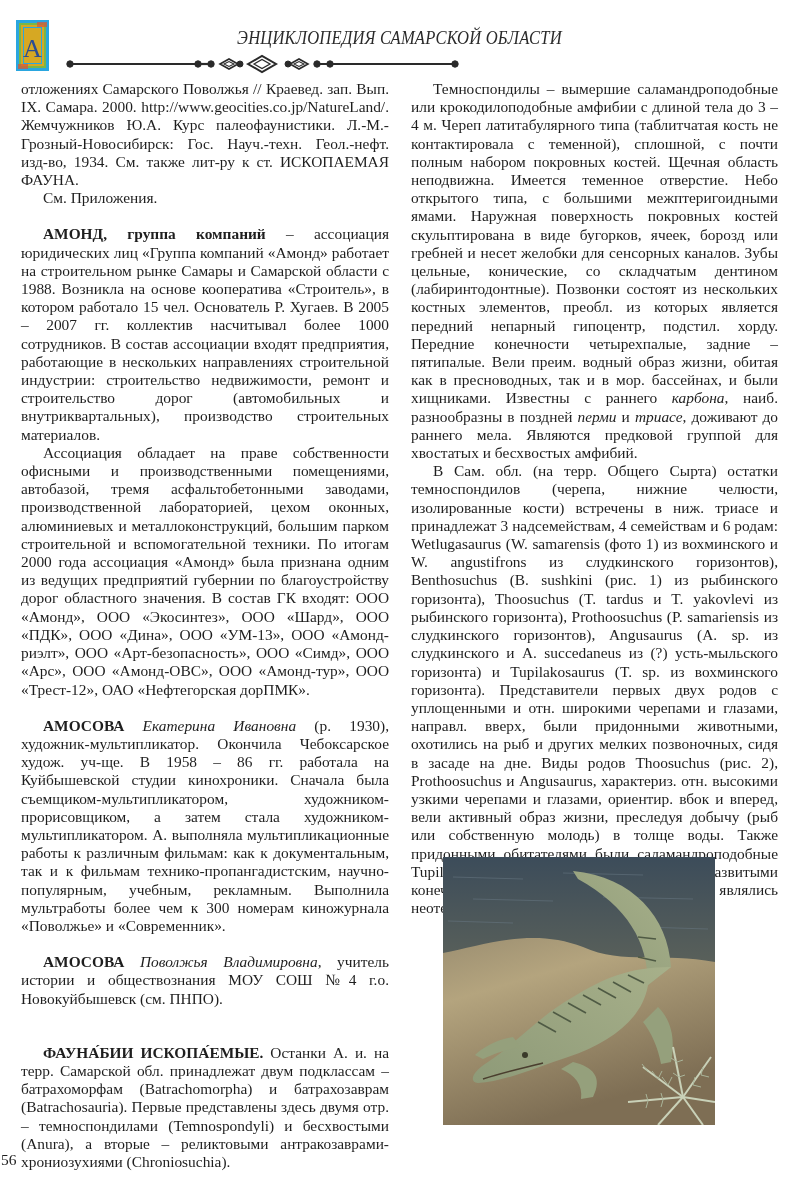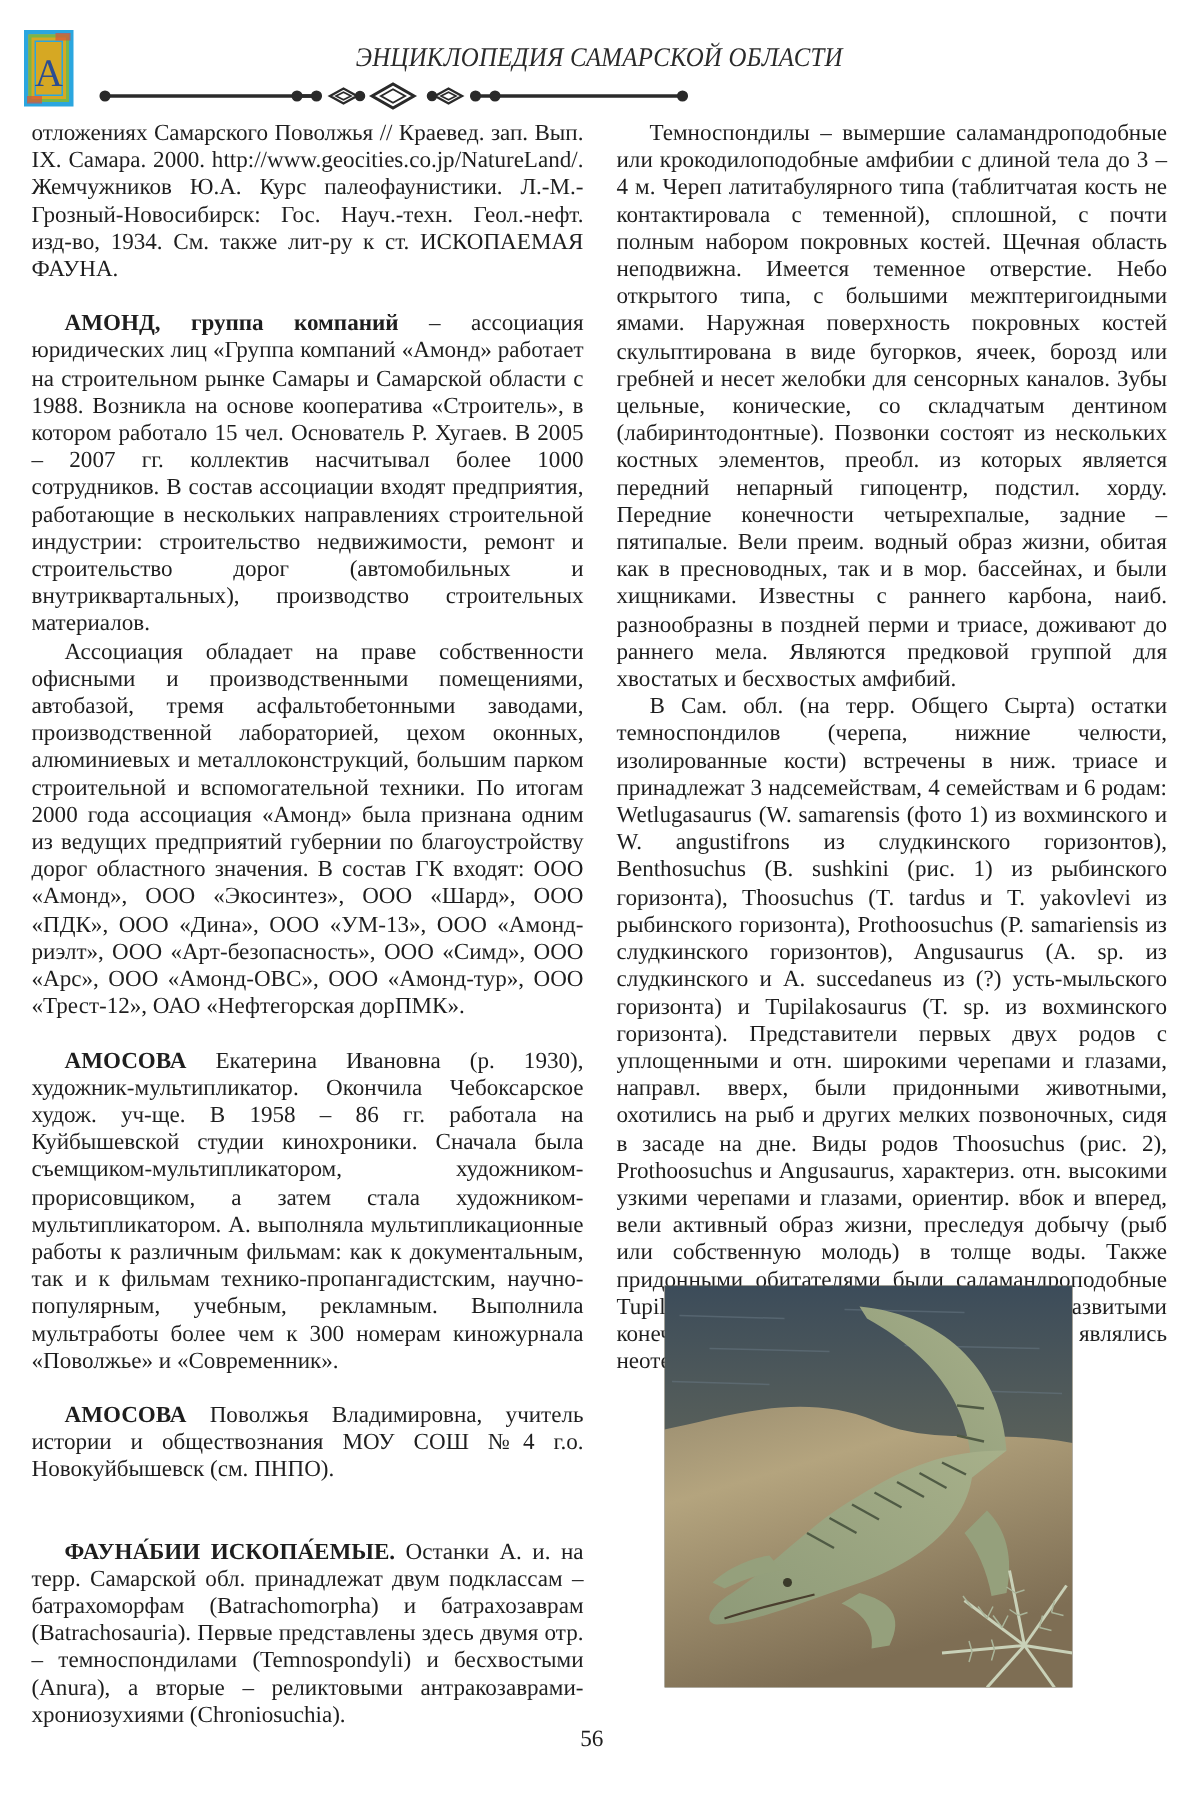--- a/index.html
+++ b/index.html
@@ -27,28 +27,28 @@
 
   
   .col { position: absolute; top: 80px; font-size: 15.4px; line-height: 18.2px;
          text-align: justify; hyphens: manual; }
   .col-left { left: 21px; width: 368px; }
   .col-right { left: 411px; width: 367px; }
   .col p { margin: 0; text-indent: 0; }
   .col p.ind { text-indent: 22px; }
   .col .gap { height: 18px; }
   .b { font-weight: bold; margin-top: 19px; }
-  .i { }
+  .i { font-style: italic; }
 
   
   .figure { position: absolute; left: 443px; top: 857px; width: 272px; height: 268px;
             overflow: hidden; background: #6b6656; }
   .figure svg { display: block; }
 
-  .page-number { position: absolute; left: 0; right: 12px; top: 1151px; text-align: center;
+  .page-number { position: absolute; left: 0; right: 12px; top: 1151px; text-align: left;
                  font-size: 15.5px; padding-left: 0; }
   .page-number span { position: relative; left: 1px; }
 </style>
 </head>
 <body>
 
 <div class="logo">
   <div class="logo-inner">
     <span class="logo-orn-tr"></span>
     <span class="logo-orn-bl"></span>
@@ -78,20 +78,21 @@
     <polygon points="294,11 299,8.5 304,11 299,13.5" fill="none" stroke-width="1.1"></polygon>
     <circle cx="317" cy="11" r="3.2"></circle>
     <circle cx="330" cy="11" r="3.2"></circle>
     <line x1="317" y1="11" x2="455" y2="11" stroke-width="2.2"></line>
     <circle cx="455" cy="11" r="3.2"></circle>
   </g>
 </svg>
 
 <div class="col col-left">
   <p>отложениях Самарского Поволжья // Краевед. зап. Вып. IX. Самара. 2000. http://www.geocities.co.jp/NatureLand/. Жемчужников Ю.А. Курс палеофаунистики. Л.-М.-Грозный-Новосибирск: Гос. Науч.-техн. Геол.-нефт. изд-во, 1934. См. также лит-ру к ст. ИСКОПАЕМАЯ ФАУНА.</p>
+  <p class="ind">См. Приложения.</p>
   <div class="gap"></div>
 
   <p class="ind"><span class="b">АМОНД, группа компаний</span><span> – ассоциация юридических лиц «Группа компаний «Амонд» работает на строительном рынке Самары и Самарской области с 1988. Возникла на основе кооператива «Строитель», в котором работало 15 чел. Основатель Р. Хугаев. В 2005 – 2007 гг. коллектив насчитывал более 1000 сотрудников. В состав ассоциации входят предприятия, работающие в нескольких направлениях строительной индустрии: строительство недвижимости, ремонт и строительство дорог (автомобильных и внутриквартальных), производство строительных материалов.</span></p>
   <p class="ind">Ассоциация обладает на праве собственности офисными и производственными помещениями, автобазой, тремя асфальтобетонными заводами, производственной лабораторией, цехом оконных, алюминиевых и металлоконструкций, большим парком строительной и вспомогательной техники. По итогам 2000 года ассоциация «Амонд» была признана одним из ведущих предприятий губернии по благоустройству дорог областного значения. В состав ГК входят: ООО «Амонд», ООО «Экосинтез», ООО «Шард», ООО «ПДК», ООО «Дина», ООО «УМ-13», ООО «Амонд-риэлт», ООО «Арт-безопасность», ООО «Симд», ООО «Арс», ООО «Амонд-ОВС», ООО «Амонд-тур», ООО «Трест-12», ОАО «Нефтегорская дорПМК».</p>
   <div class="gap"></div>
 
   <p class="ind"><span class="b">АМОСОВА</span> <span class="i">Екатерина Ивановна</span><span> (р. 1930), художник-мультипликатор. Окончила Чебоксарское худож. уч-ще. В 1958 – 86 гг. работала на Куйбышевской студии кинохроники. Сначала была съемщиком-мультипликатором, художником-прорисовщиком, а затем стала художником-мультипликатором. А. выполняла мультипликационные работы к различным фильмам: как к документальным, так и к фильмам технико-пропангадистским, научно-популярным, учебным, рекламным. Выполнила мультработы более чем к 300 номерам киножурнала «Поволжье» и «Современник».</span></p>
   <div class="gap"></div>
 
   <p class="ind"><span class="b">АМОСОВА</span> <span class="i">Поволжья Владимировна</span><span>, учитель истории и обществознания МОУ СОШ №4 г.о. Новокуйбышевск (см. ПНПО).</span></p>

